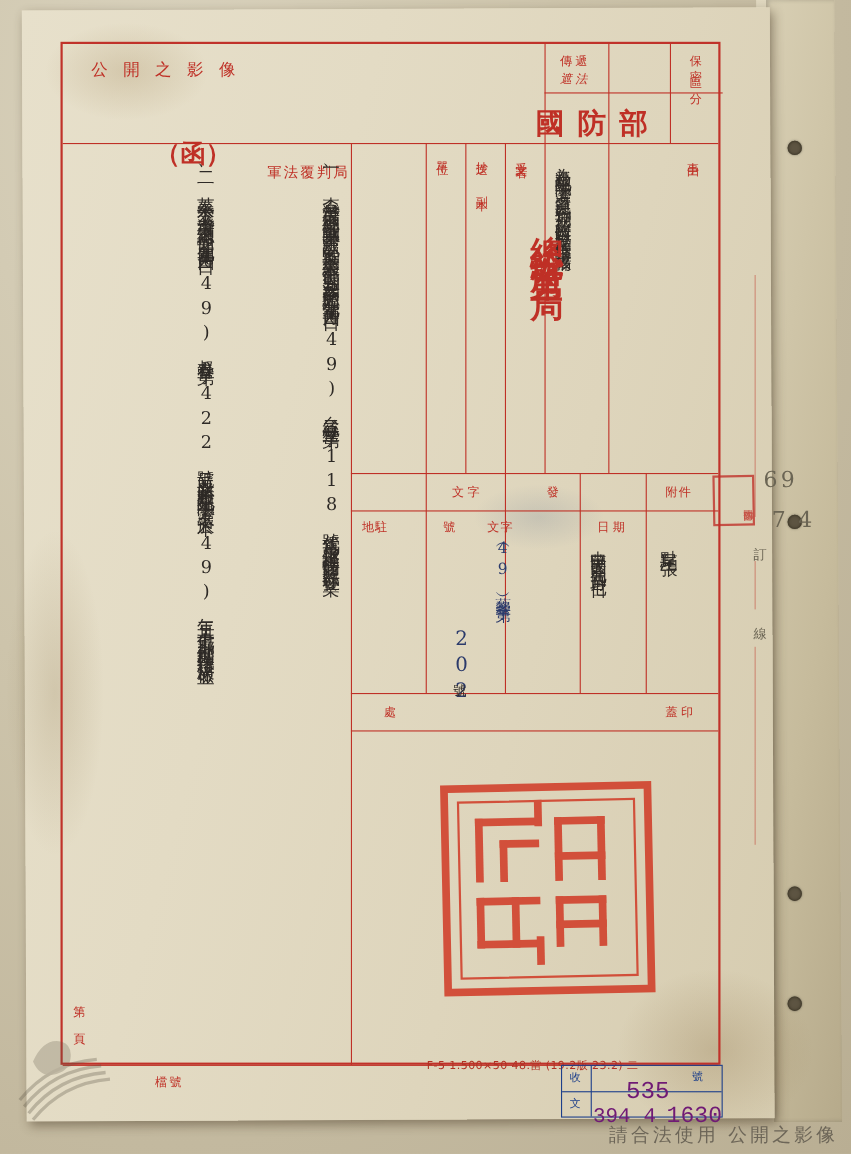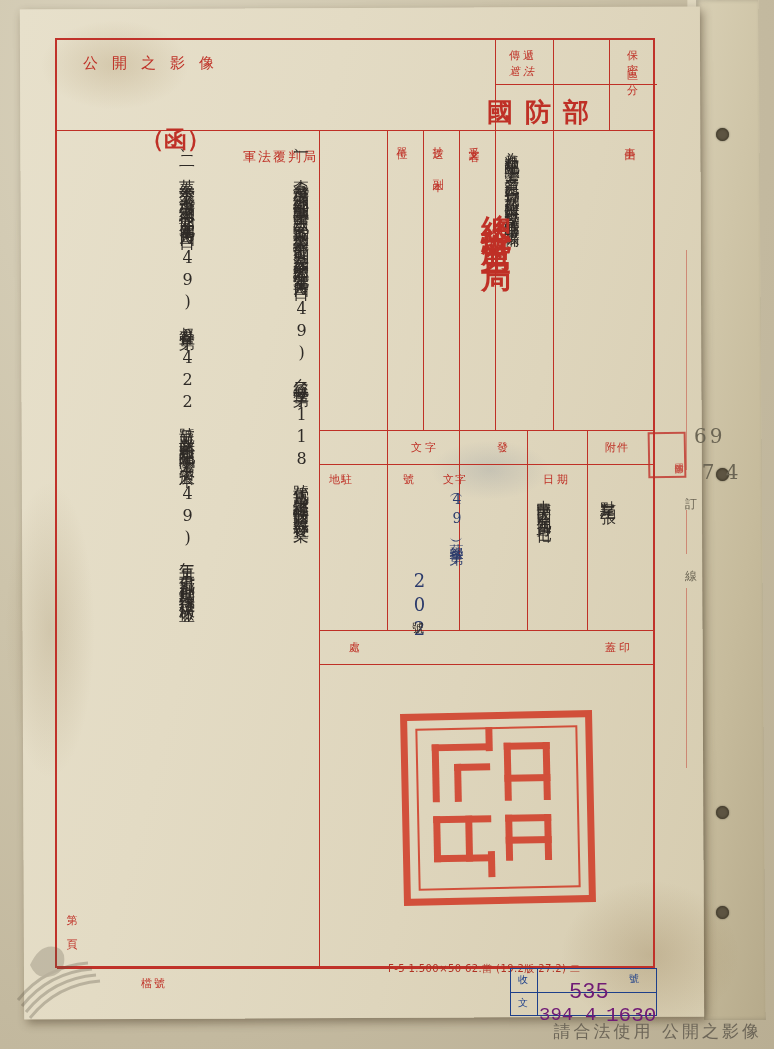--- a/index.html
+++ b/index.html
@@ -240,21 +240,21 @@
 
 <div class="hand" style="left:694px;top:424px;height:40px;font-size:20px;color:#6b6554;writing-mode:horizontal-tb;">69</div>
 <div class="hand" style="left:696px;top:460px;height:60px;font-size:20px;color:#6b6554;">4<br>7</div>
 
 <div class="hand" style="left:682px;top:488px;height:20px;font-size:12px;color:#6b6554;">訂</div>
 <div class="hand" style="left:682px;top:560px;height:20px;font-size:12px;color:#6b6554;">線</div>
 <div class="redline vline" style="left:686px;top:250px;height:220px;opacity:.45;"></div>
 <div class="redline vline" style="left:686px;top:510px;height:44px;opacity:.45;"></div>
 <div class="redline vline" style="left:686px;top:588px;height:180px;opacity:.45;"></div>
 
-<div id="printline">F-5 1.500×50 62.當 (19.2版 27.2) 二</div>
+<div id="printline">F-5 1.500×50 48.當 (19.2版 23.2) 二</div>
 
 <div id="botbox">
   <div class="vl" style="left:26px;"></div>
   <div class="hl" style="top:23px;"></div>
   <div class="botlbl" style="left:7px;top:4px;">收</div>
   <div class="botlbl" style="left:7px;top:27px;">文</div>
   <div class="botlbl" style="left:118px;top:3px;">號</div>
   <div class="botnum" style="left:58px;top:-4px;font-size:22px;">535</div>
   <div class="botnum" style="left:28px;top:20px;font-size:19px;">394</div>
   <div class="botnum" style="left:74px;top:20px;font-size:19px;">4</div>

